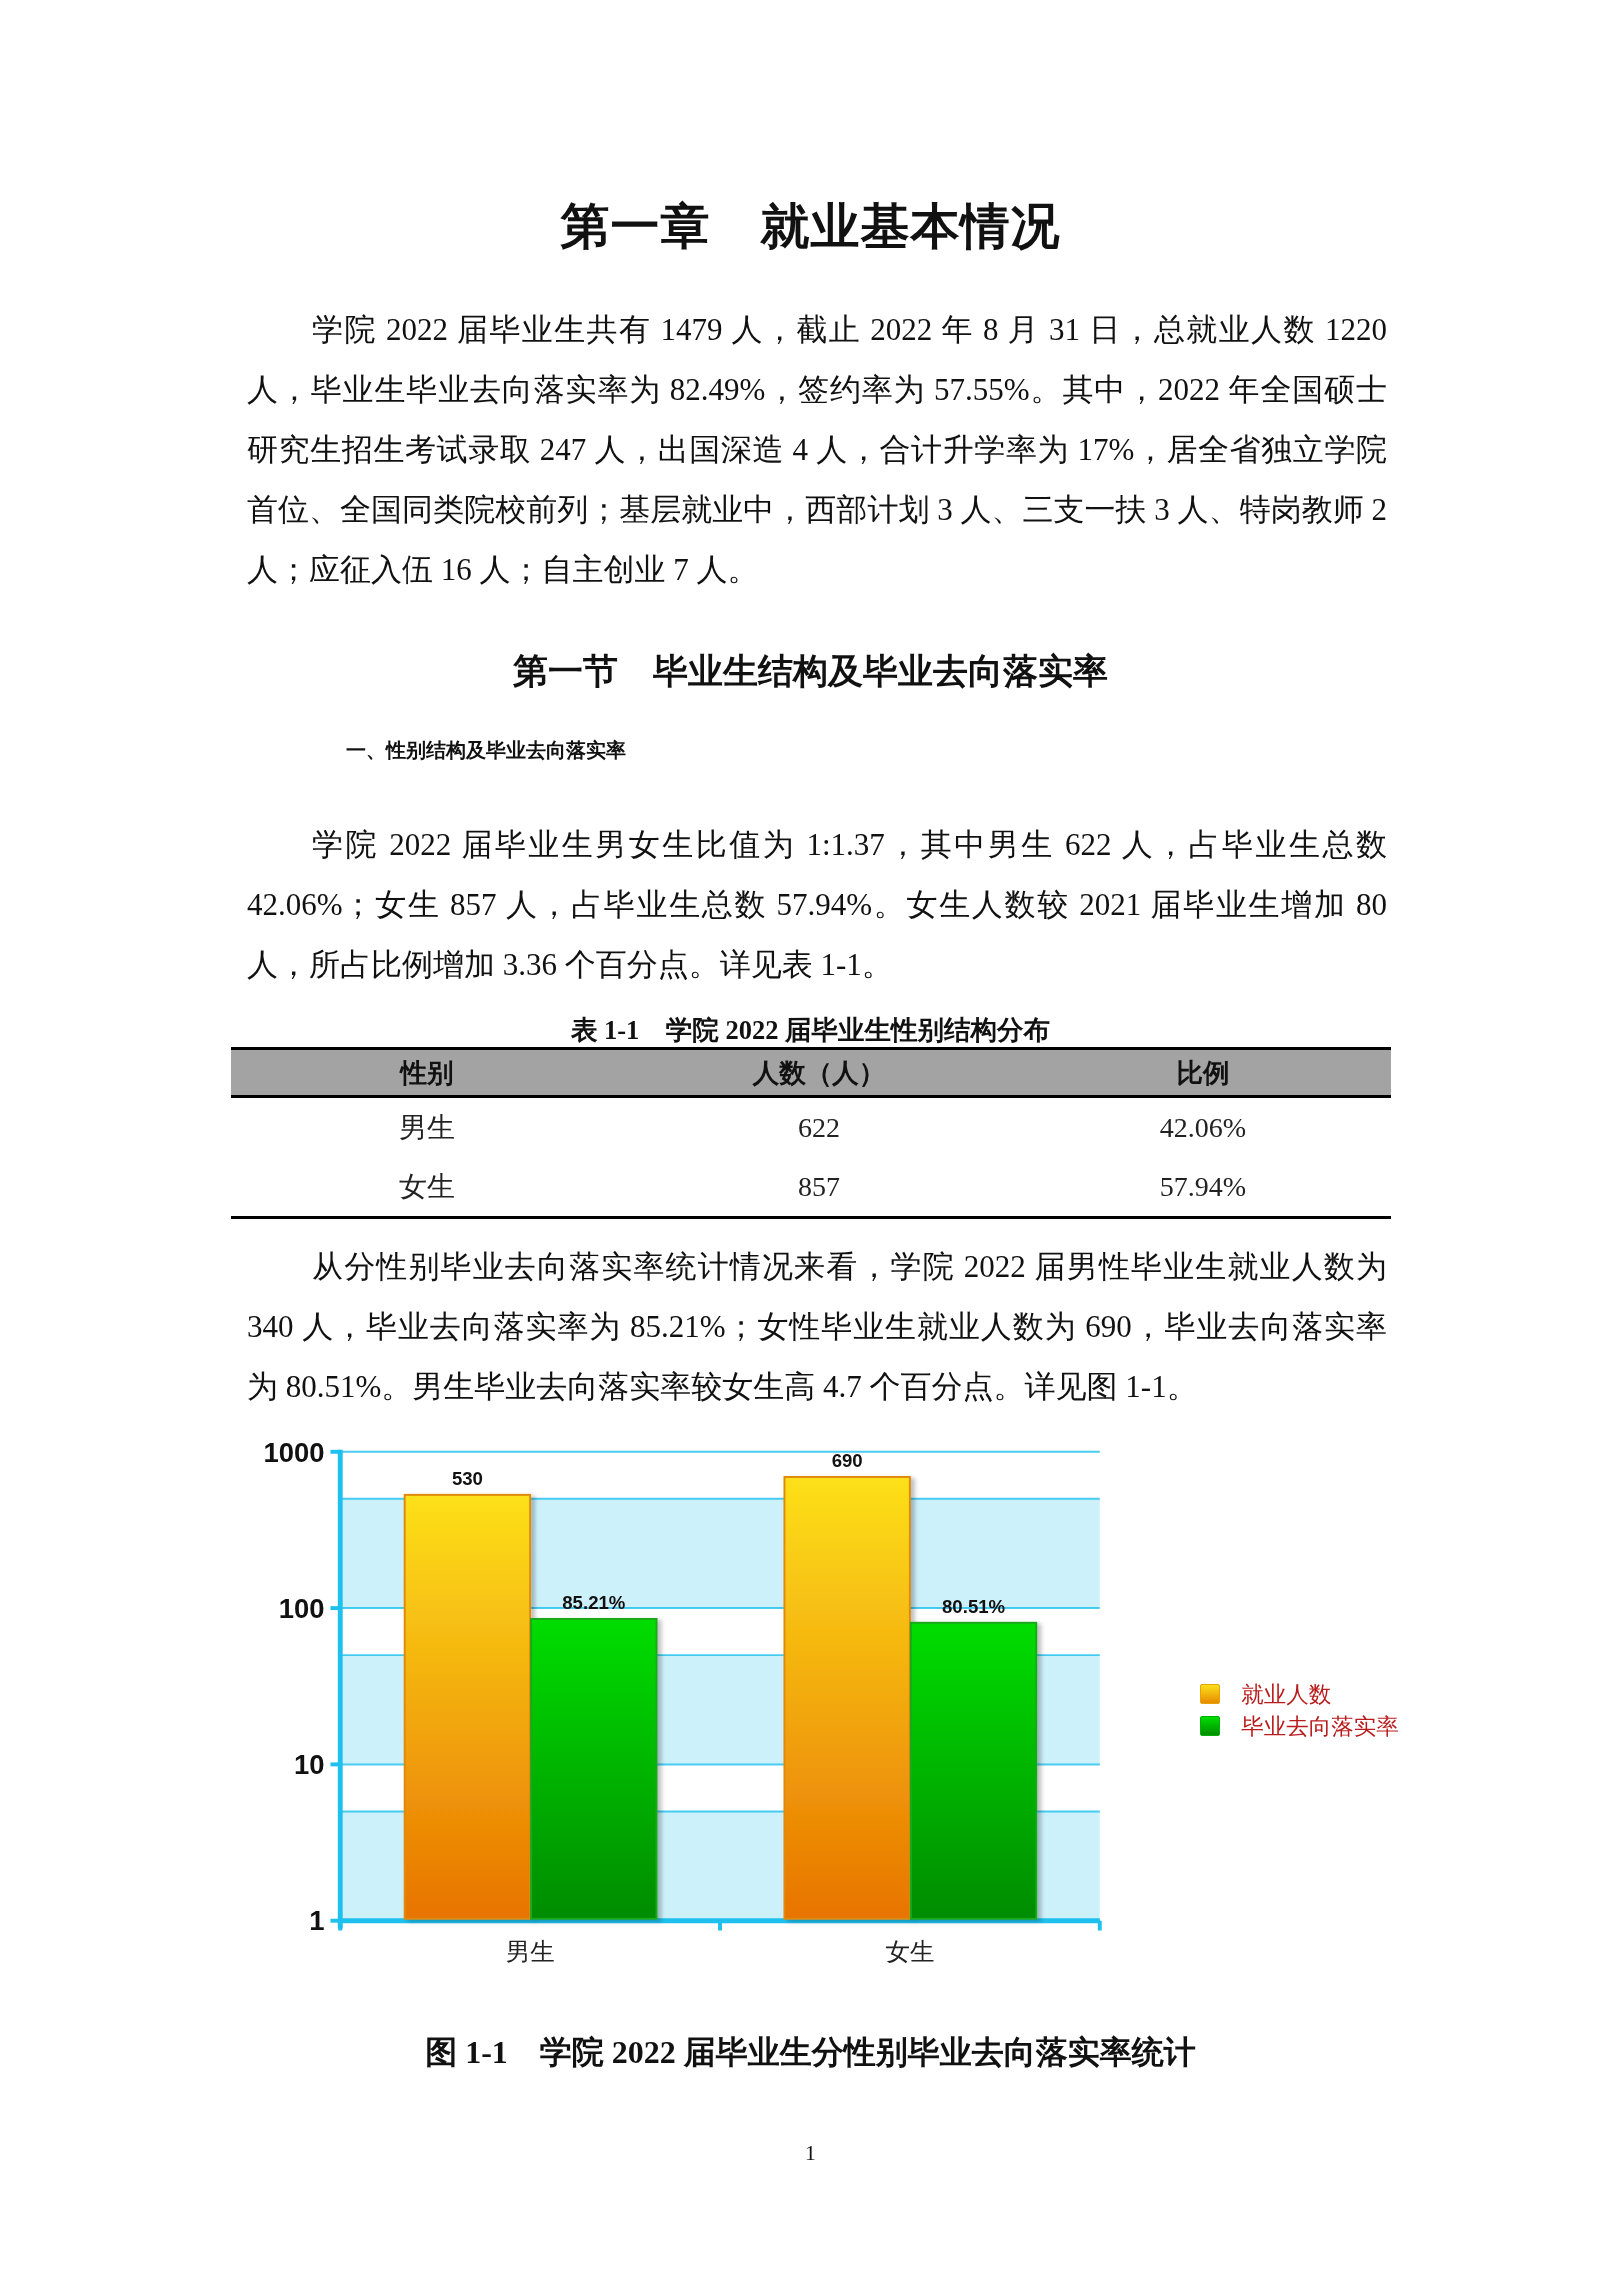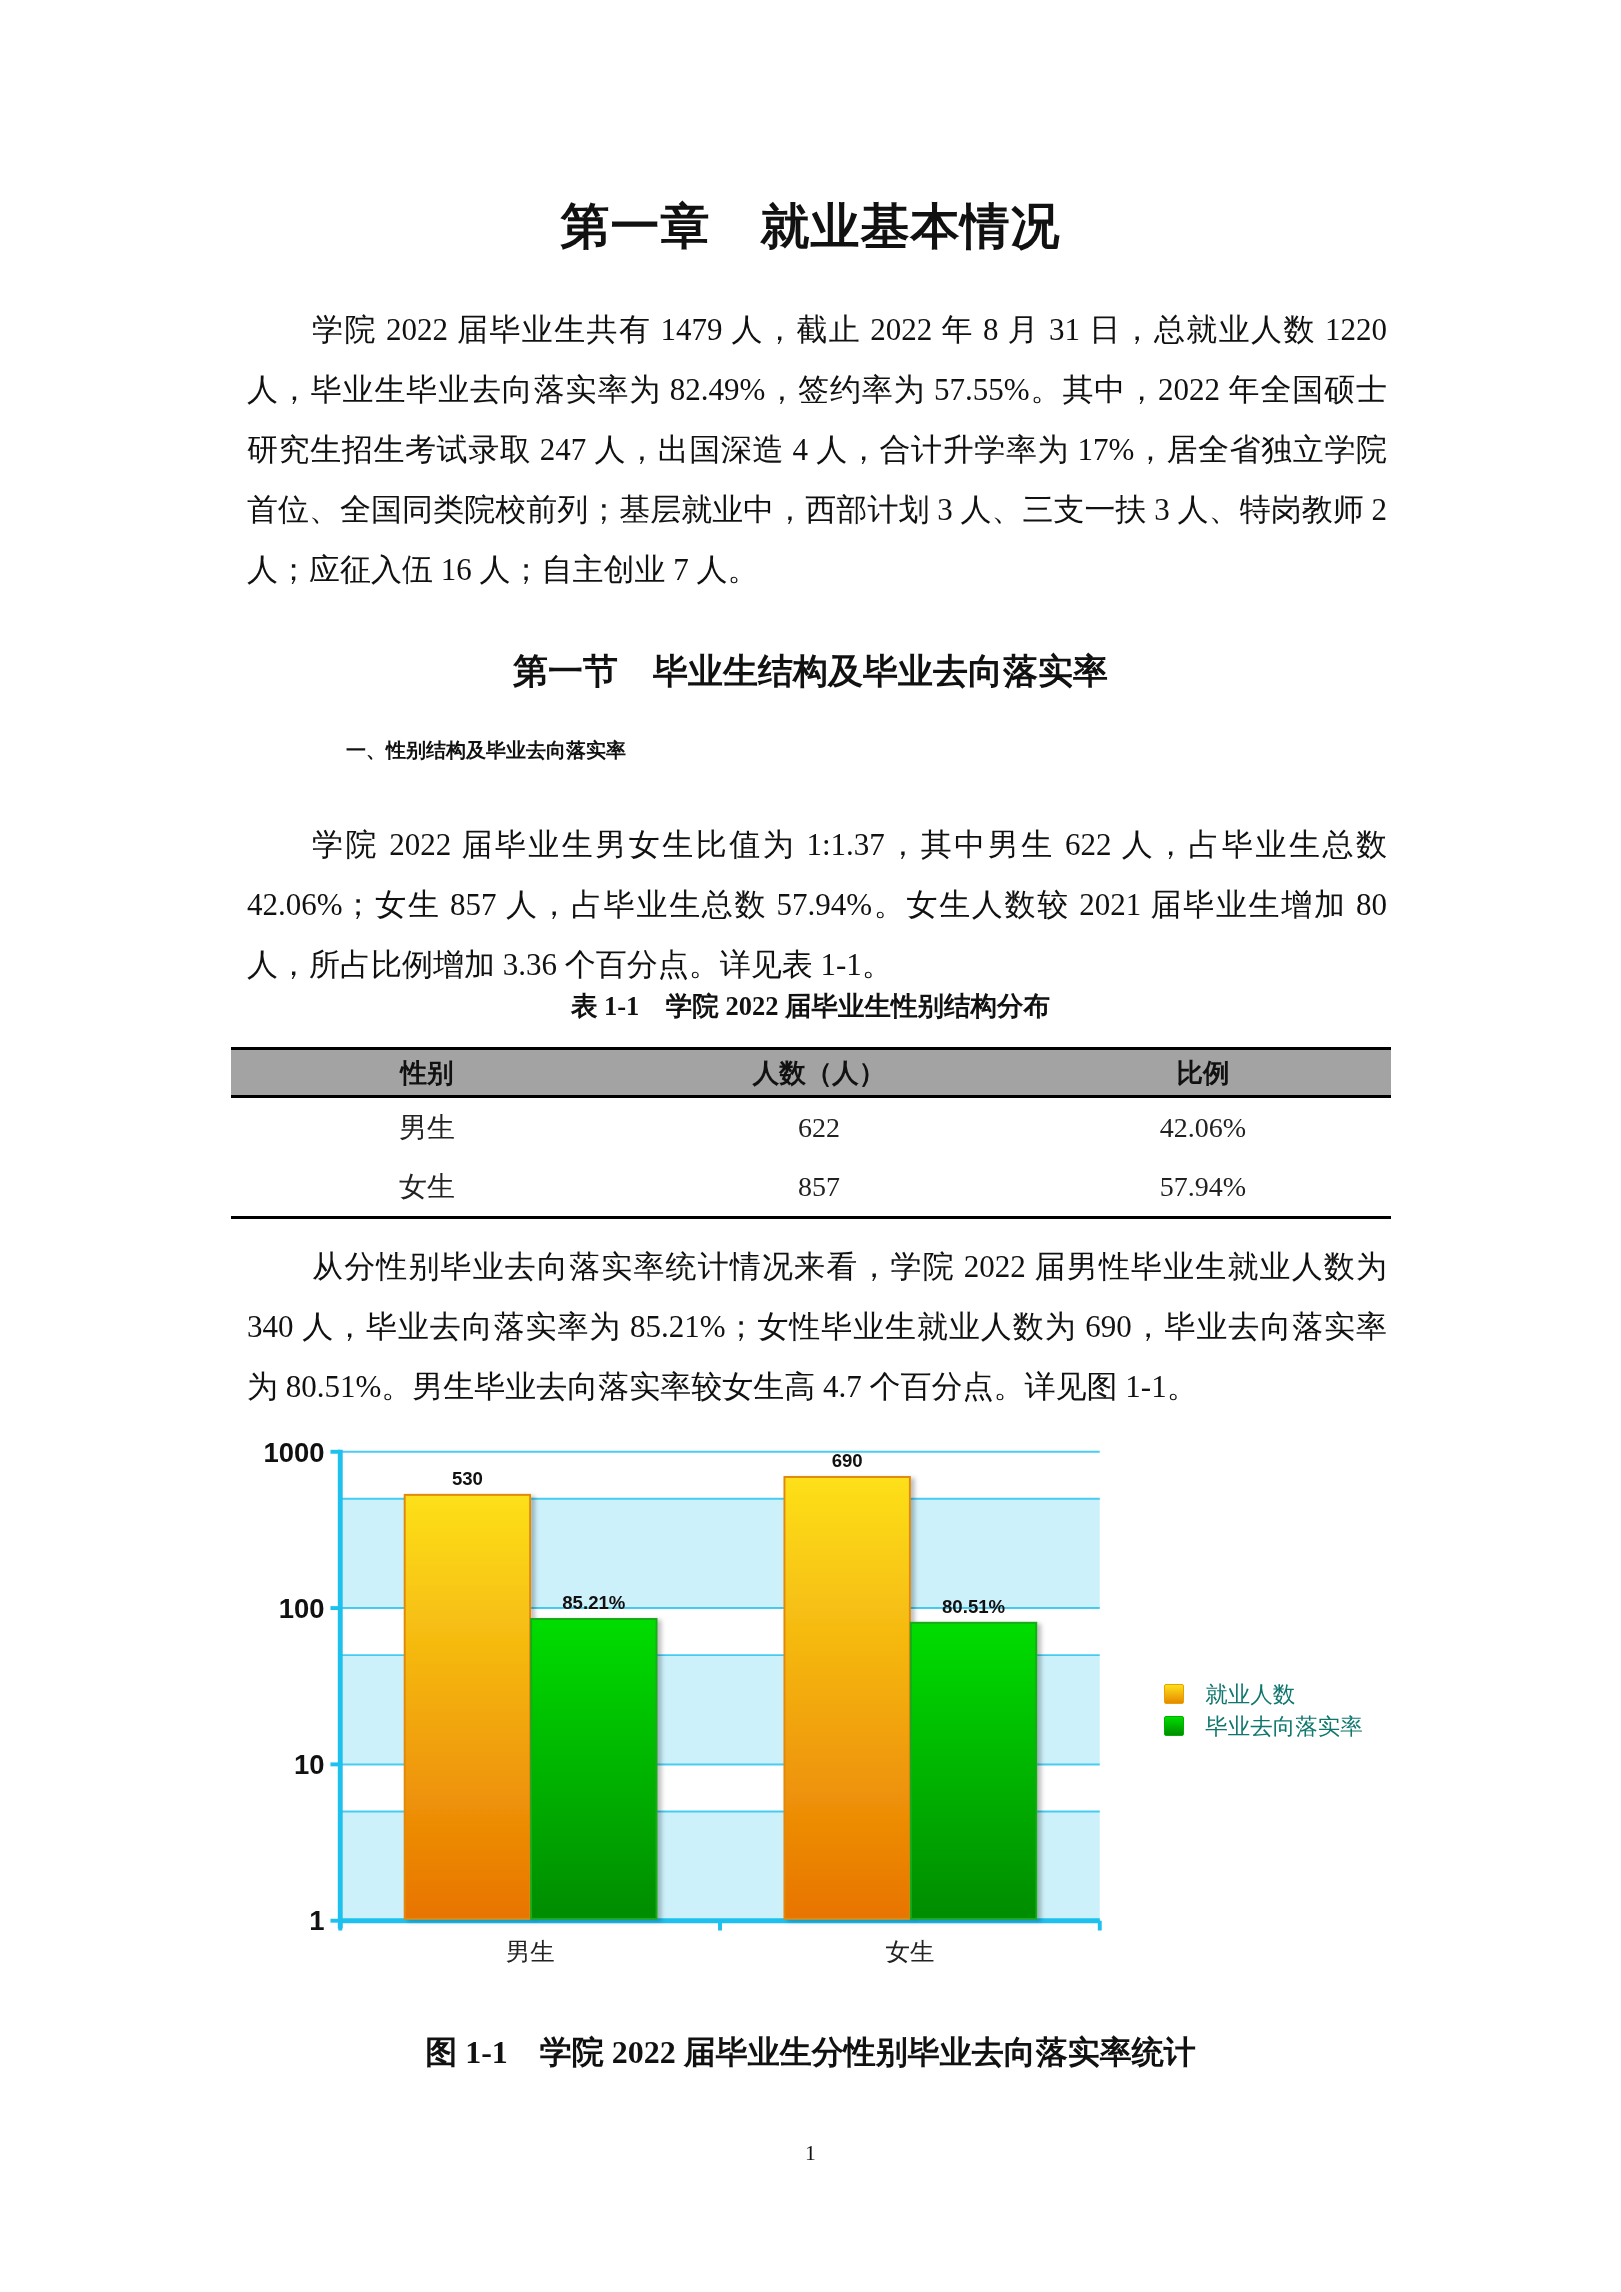--- a/index.html
+++ b/index.html
@@ -9,40 +9,40 @@
   .chapter-title { left: 0; width: 1621px; top: 194px; text-align: center;
                    font-size: 49px; font-weight: bold; letter-spacing: 1px;
                    font-family: "DejaVu Sans", "Liberation Sans", sans-serif; }
   .para { left: 247px; width: 1140px; font-size: 31px; line-height: 60px;
           text-indent: 65px; text-align: justify; margin: 0; }
   .section-title { left: 0; width: 1621px; top: 648px; text-align: center;
                    font-size: 35px; font-weight: bold;
                    font-family: "DejaVu Sans", "Liberation Sans", sans-serif; }
   .sub-heading { left: 314px; top: 737px; font-size: 20px; font-weight: bold;
                  font-family: "DejaVu Sans", "Liberation Sans", sans-serif; margin-left: 32px; }
-  .table-caption { left: 0; width: 1621px; top: 988px; text-align: center;
+  .table-caption { left: 0; width: 1621px; top: 1012px; text-align: center;
                    font-size: 26.5px; font-weight: bold; }
   table.data { position: absolute; left: 231px; top: 1047px; width: 1160px;
                border-collapse: collapse; font-size: 28px; }
   table.data thead tr { background: #a3a3a3; }
   table.data thead th { font-weight: bold; height: 45px; padding: 0;
                         border-top: 3.9px solid #000; border-bottom: 3.9px solid #000;
                         font-family: "DejaVu Sans", "Liberation Sans", sans-serif; font-size: 26.5px; }
   table.data tbody td { text-align: center; height: 59px; padding: 0; color: #222; }
   table.data tbody tr:last-child td { border-bottom: 3.9px solid #000; }
   .col1 { width: 392px; } .col2 { width: 392px; } .col3 { width: 376px; }
   .fig-caption { left: 0; width: 1621px; top: 2031px; text-align: center;
                  font-size: 32px; font-weight: bold; }
   .page-num { left: 0; width: 1621px; top: 2141px; text-align: center; font-size: 21.6px; }
 
   
   .chart { position: absolute; left: 255px; top: 1431px; width: 1127px; height: 559px; }
   .chart svg text { font-family: "Liberation Sans", "DejaVu Sans", sans-serif; }
-  .legend { position: absolute; left: 1164px; top: 1678px; font-size: 22.5px;
-            font-family: "DejaVu Sans", "Liberation Sans", sans-serif; color: #0f766e; }
+  .legend { position: absolute; left: 1200px; top: 1678px; font-size: 22.5px;
+            font-family: "DejaVu Sans", "Liberation Sans", sans-serif; color: #b91c1c; }
   .legend-row { display: flex; align-items: center; height: 32px; }
   .swatch { width: 17.6px; height: 17.6px; margin-right: 21.6px; border-radius: 2px; }
 </style>
 </head>
 <body>
 
 <div class="abs chapter-title">第一章　就业基本情况</div>
 
 <p class="abs para" style="top:300px;">学院 2022 届毕业生共有 1479 人，截止 2022 年 8 月 31 日，总就业人数 1220 人，毕业生毕业去向落实率为 82.49%，签约率为 57.55%。其中，2022 年全国硕士研究生招生考试录取 247 人，出国深造 4 人，合计升学率为 17%，居全省独立学院首位、全国同类院校前列；基层就业中，西部计划 3 人、三支一扶 3 人、特岗教师 2 人；应征入伍 16 人；自主创业 7 人。</p>
 

